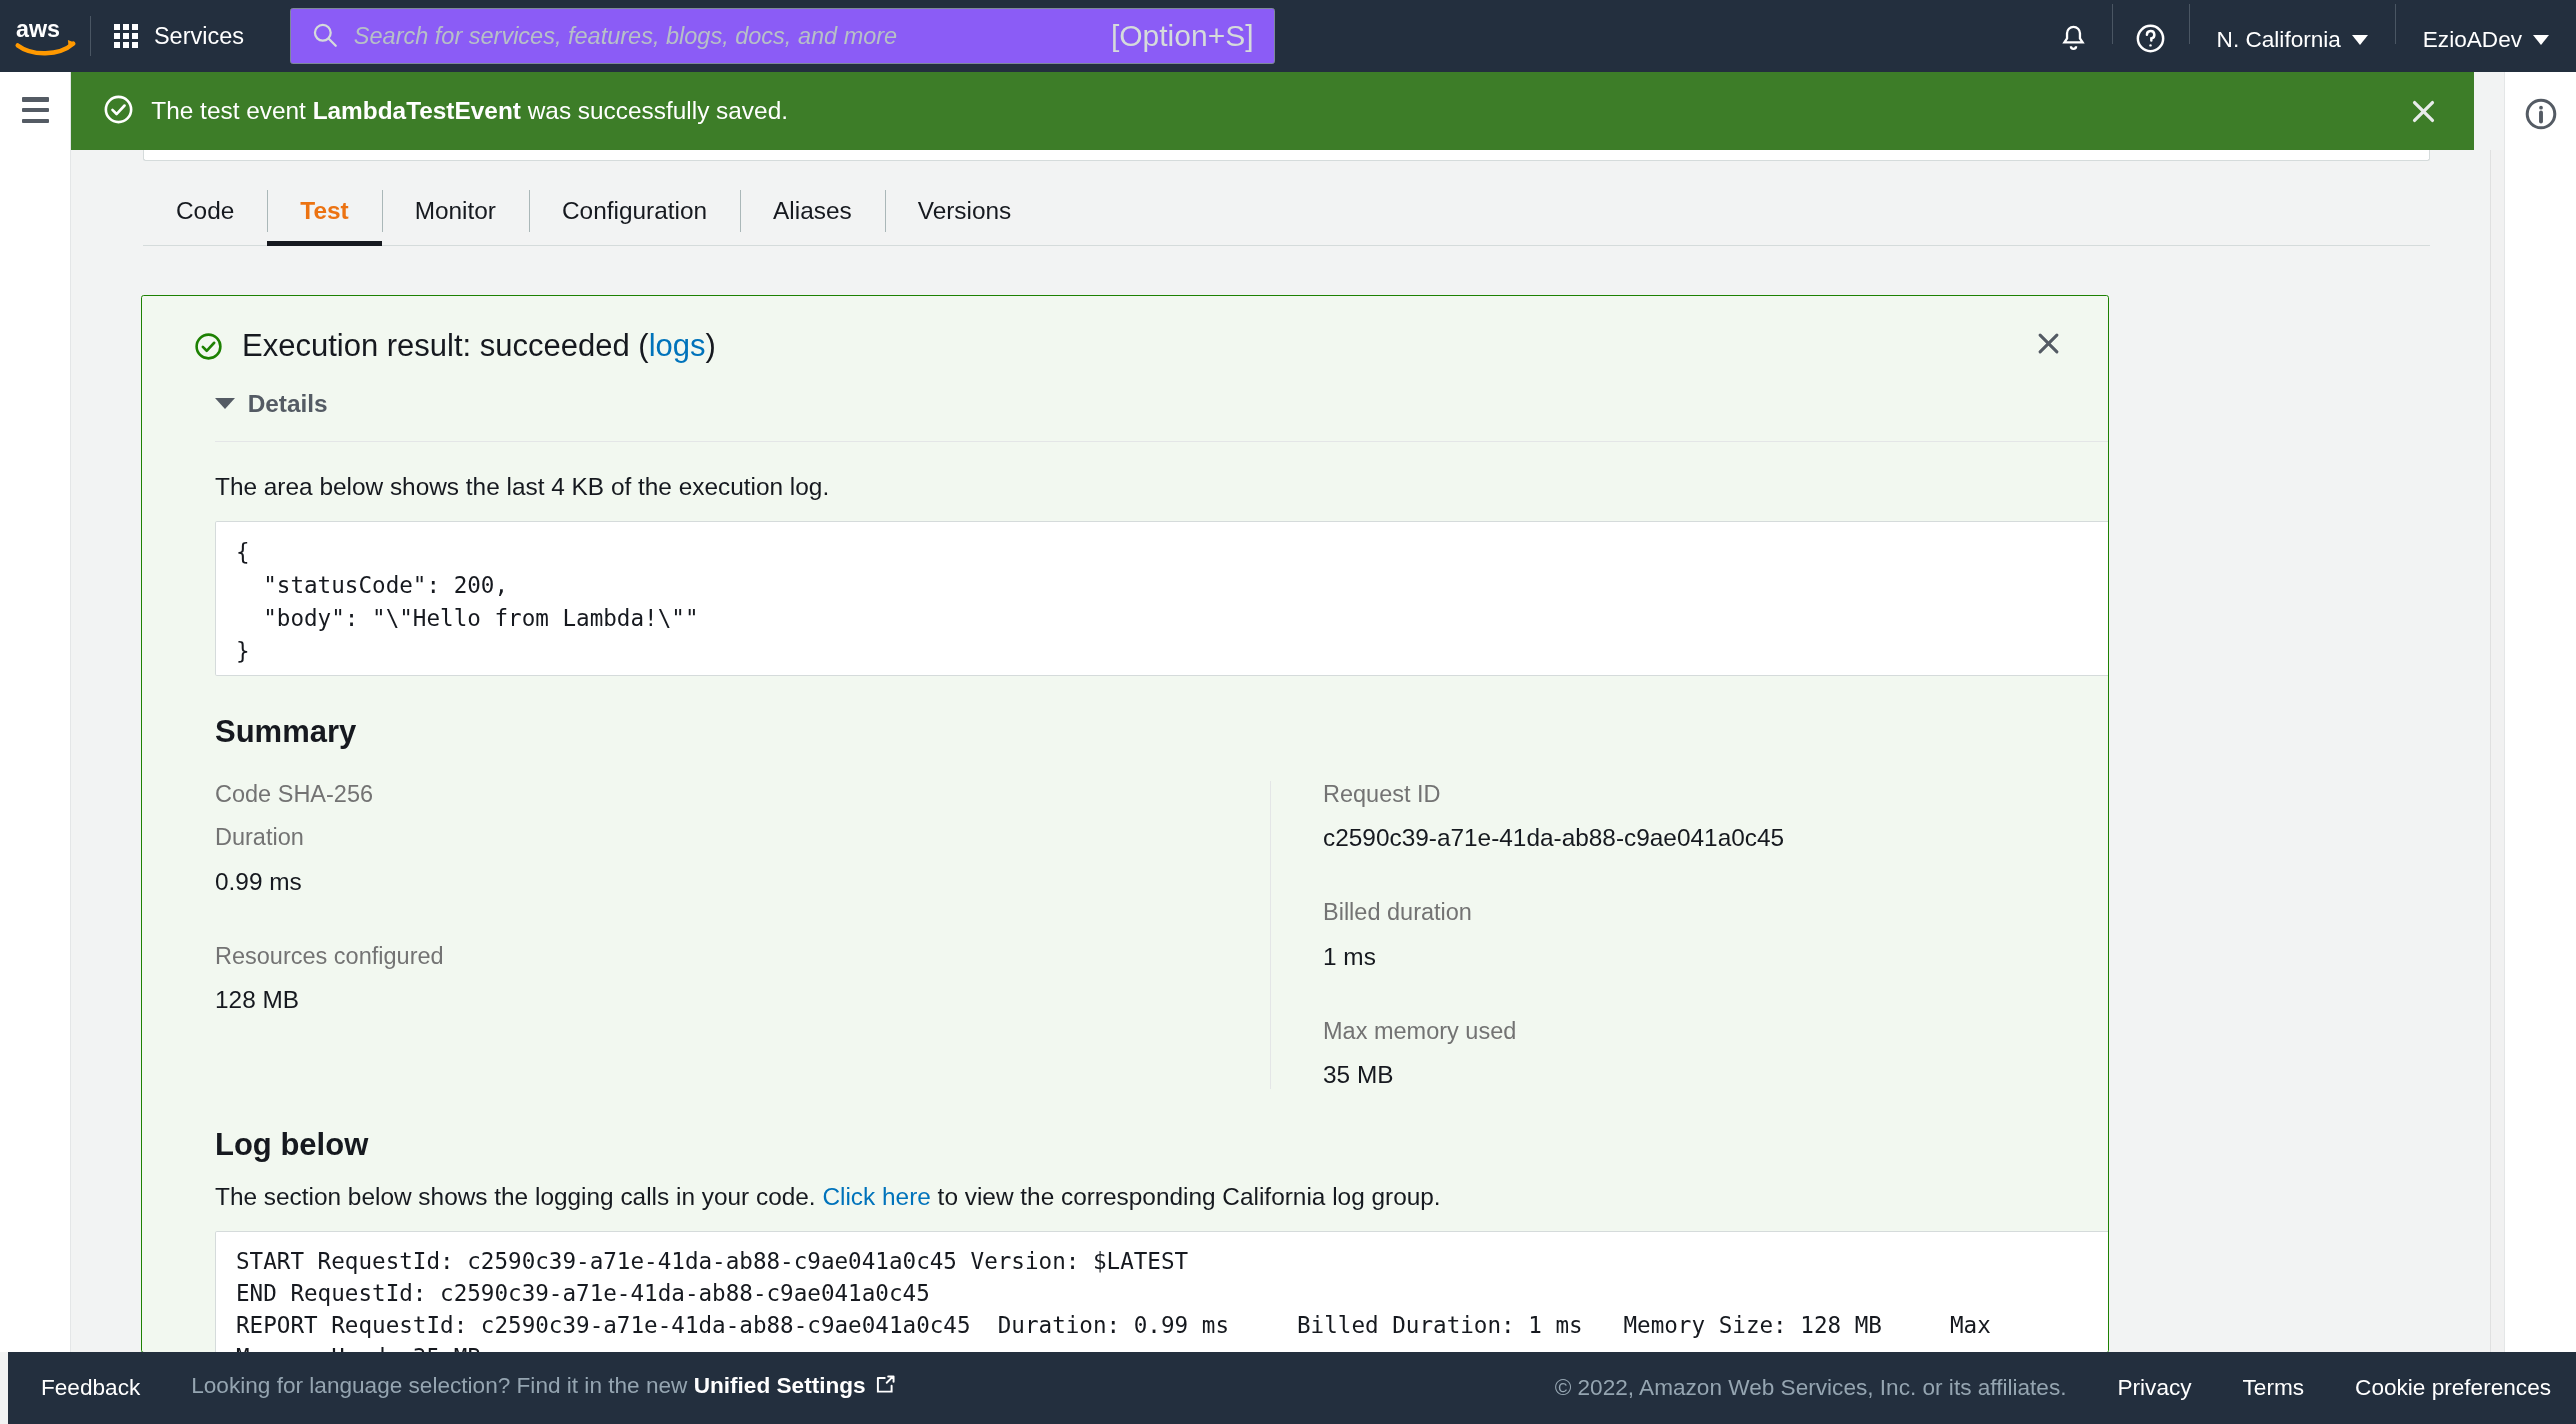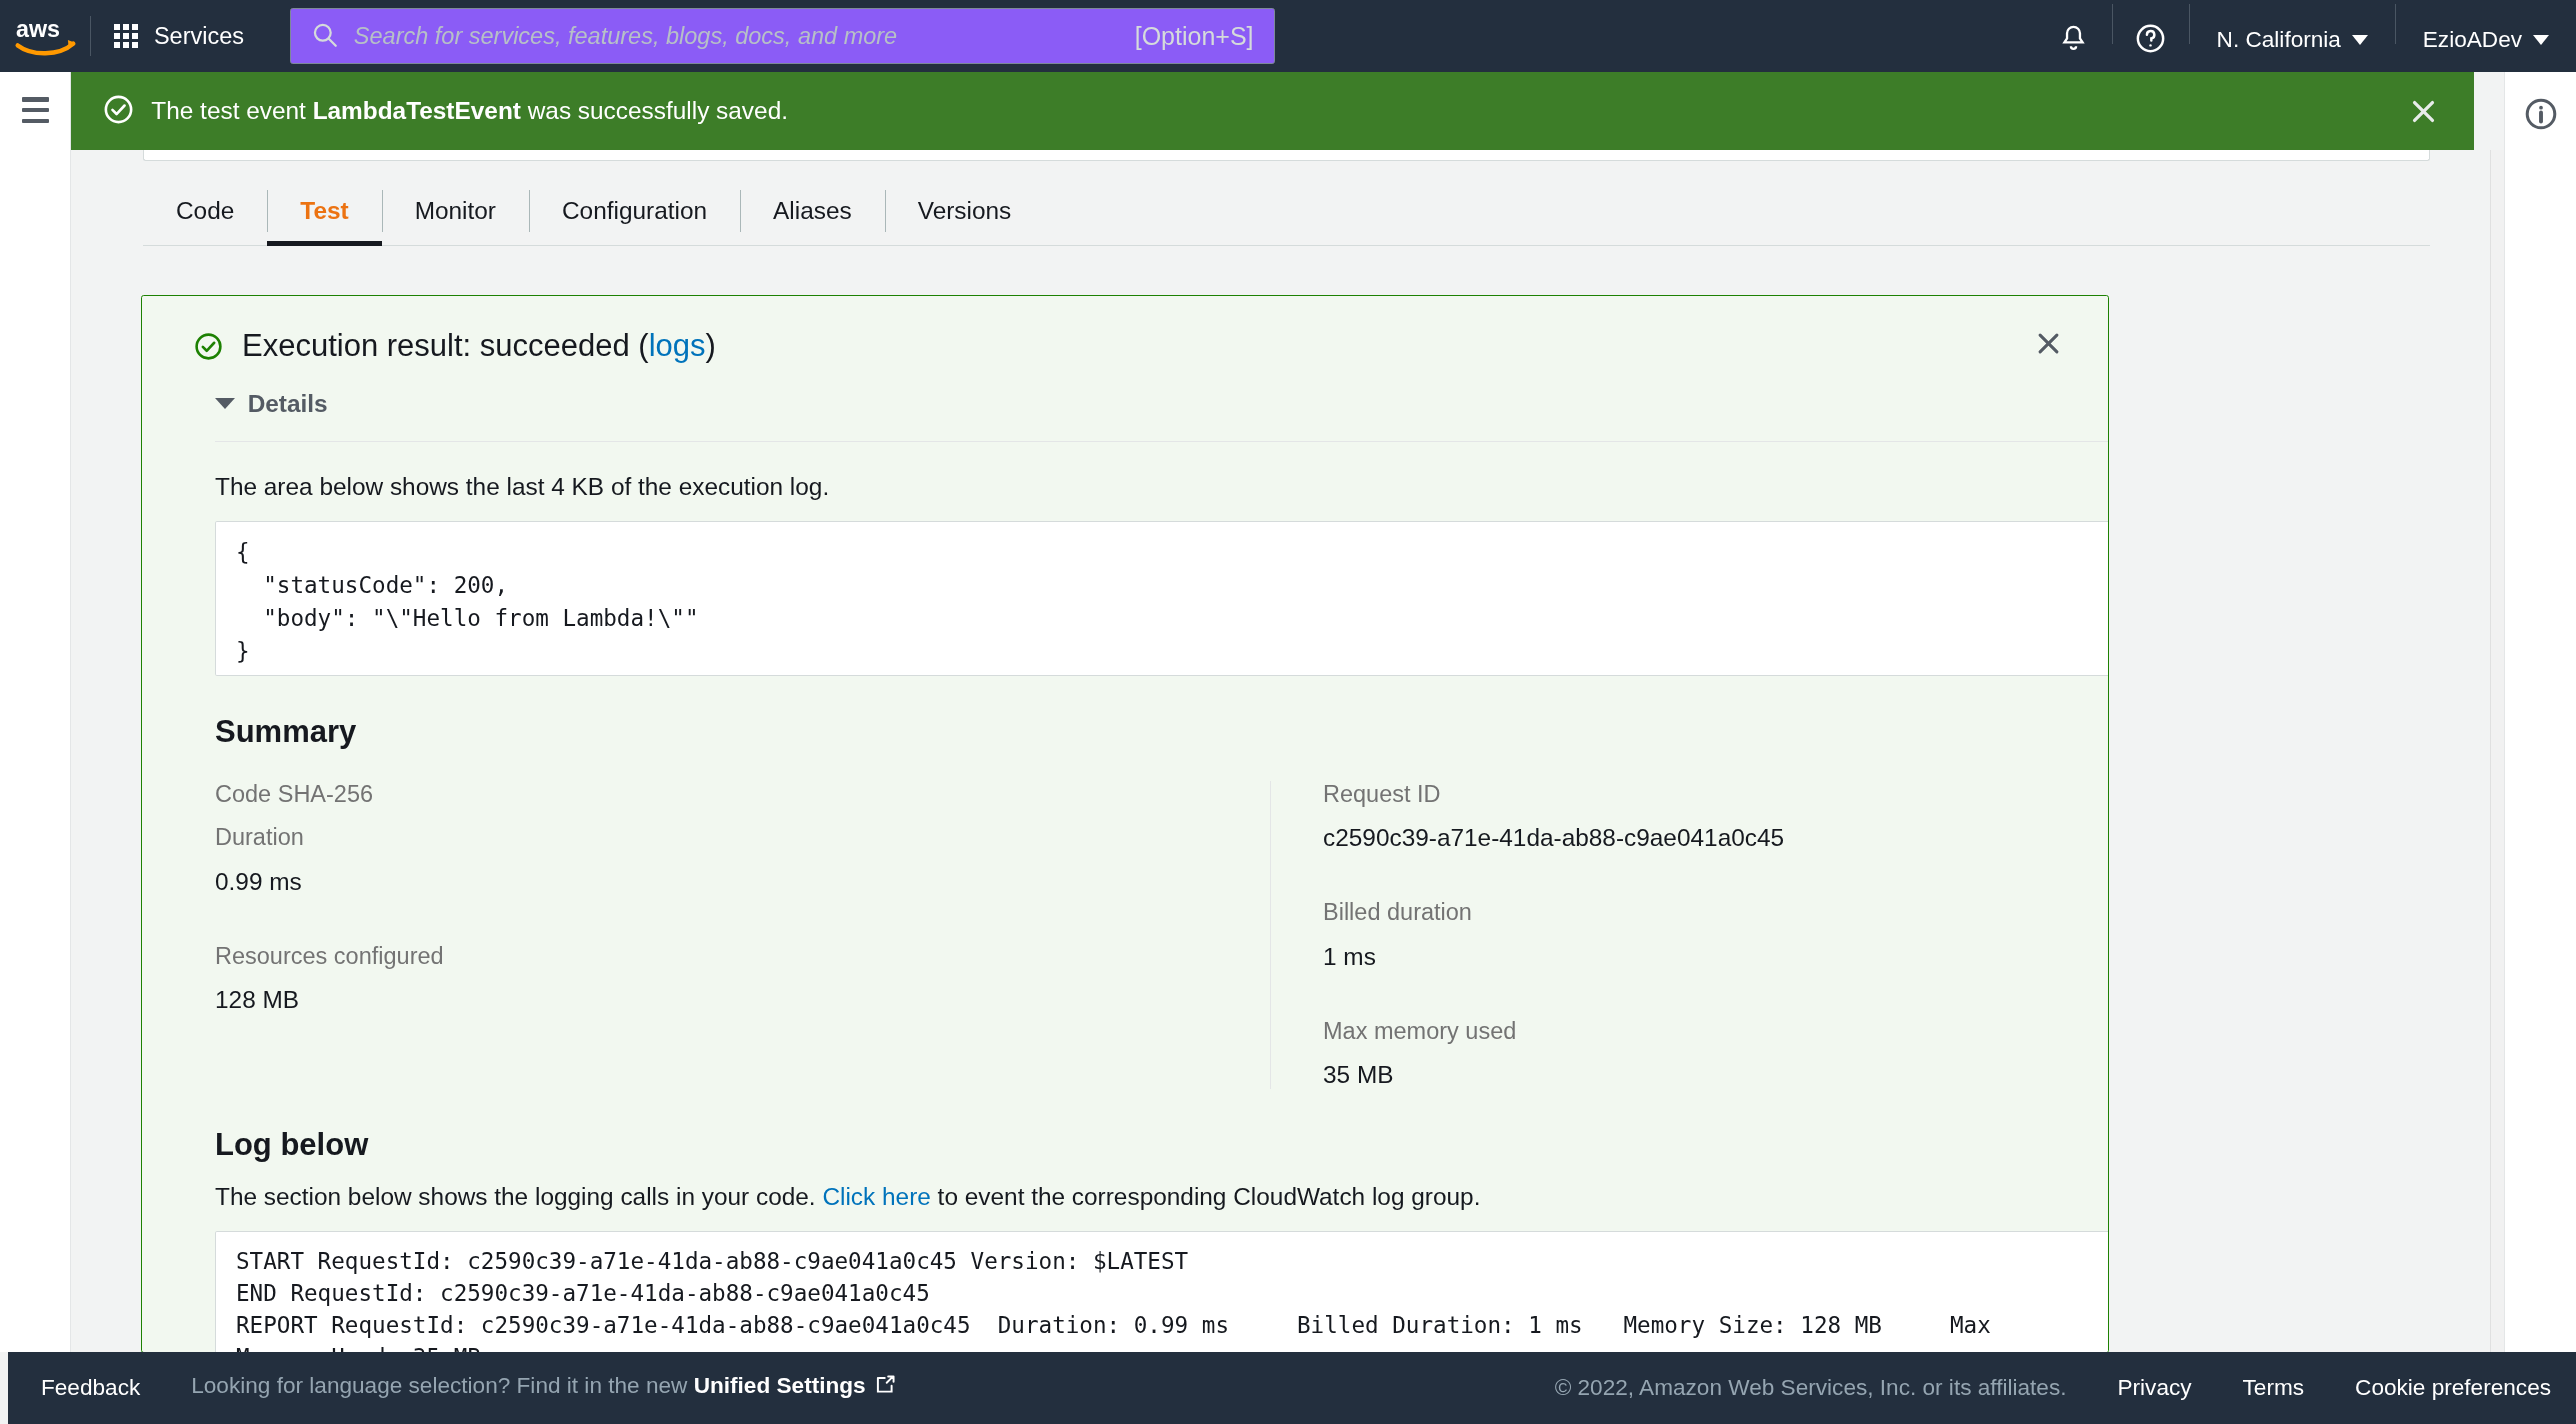--- a/index.html
+++ b/index.html
@@ -49,21 +49,21 @@
     flex-shrink: 0;
   }
   .search-ico { flex-shrink: 0; margin-right: 16.3px; }
   .search-input {
     flex: 1; background: transparent; border: none; outline: none;
     color: #d5dbdb; font-size: 23.5px;
     font-family: "Liberation Sans", sans-serif;
     font-style: italic;
   }
   .search-input::placeholder { color: #b7c0c7; font-style: italic; opacity: 1; }
-  .search-kbd { color: #d5dbdb; font-size: 25px; flex-shrink: 0; }
+  .search-kbd { color: #d5dbdb; font-size: 30px; flex-shrink: 0; }
 
   .nav-right {
     margin-left: auto; display: flex; height: 64px;
   }
   .nav-icon-btn {
     width: 76px; height: 72px;
     display: flex; align-items: center; justify-content: center;
     cursor: pointer;
   }
   .nav-text-btn {
@@ -443,21 +443,21 @@
             <div class="sum-label">Request ID</div>
             <div class="sum-value">c2590c39-a71e-41da-ab88-c9ae041a0c45</div>
             <div class="sum-label">Billed duration</div>
             <div class="sum-value">1 ms</div>
             <div class="sum-label">Max memory used</div>
             <div class="sum-value">35 MB</div>
           </div>
         </div>
 
         <div class="sec-title">Log below</div>
-        <div class="exec-note" style="margin-top:20px"><span>The section below shows the logging calls in your code. </span><span class="lnk">Click here</span><span> to event the corresponding CloudWatch log group.</span></div>
+        <div class="exec-note" style="margin-top:20px"><span>The section below shows the logging calls in your code. </span><span class="lnk">Click here</span><span> to view the corresponding California log group.</span></div>
 
         <div class="logbox"><span>START RequestId: c2590c39-a71e-41da-ab88-c9ae041a0c45 Version: $LATEST
 END RequestId: c2590c39-a71e-41da-ab88-c9ae041a0c45
 REPORT RequestId: c2590c39-a71e-41da-ab88-c9ae041a0c45  Duration: 0.99 ms     Billed Duration: 1 ms   Memory Size: 128 MB     Max
 Memory Used: 35 MB</span>
           <span class="log-sb"><i></i></span>
           
         </div>
       </div>
 

